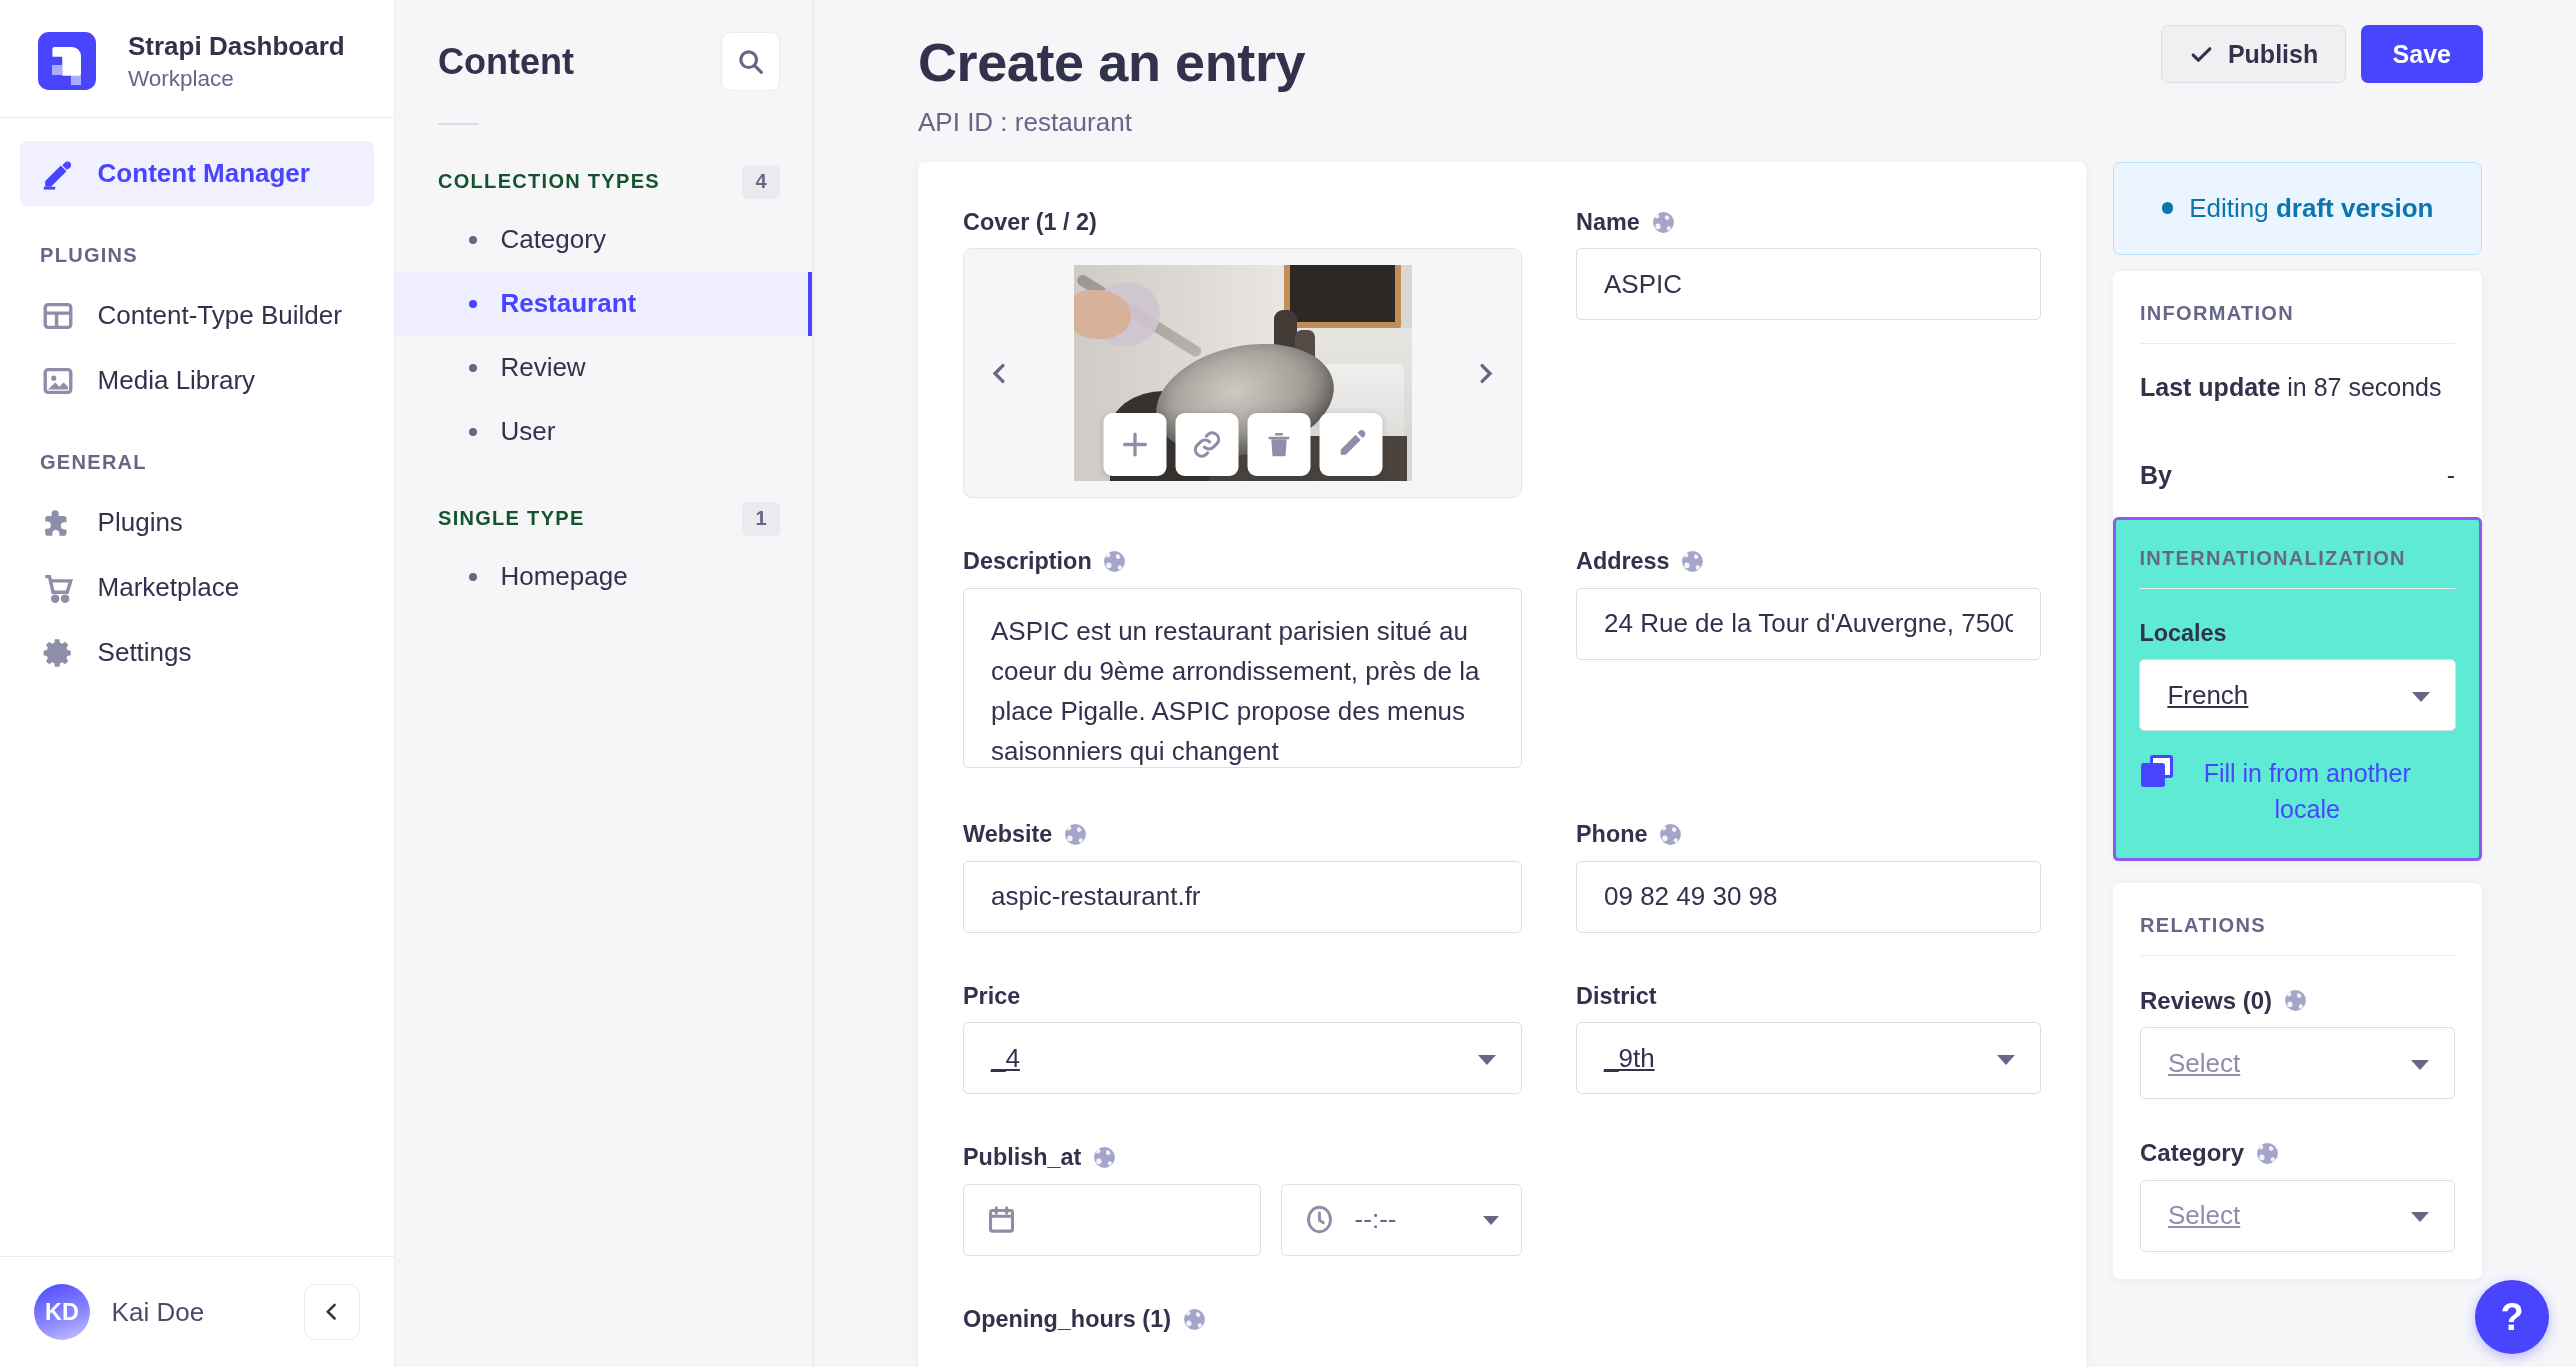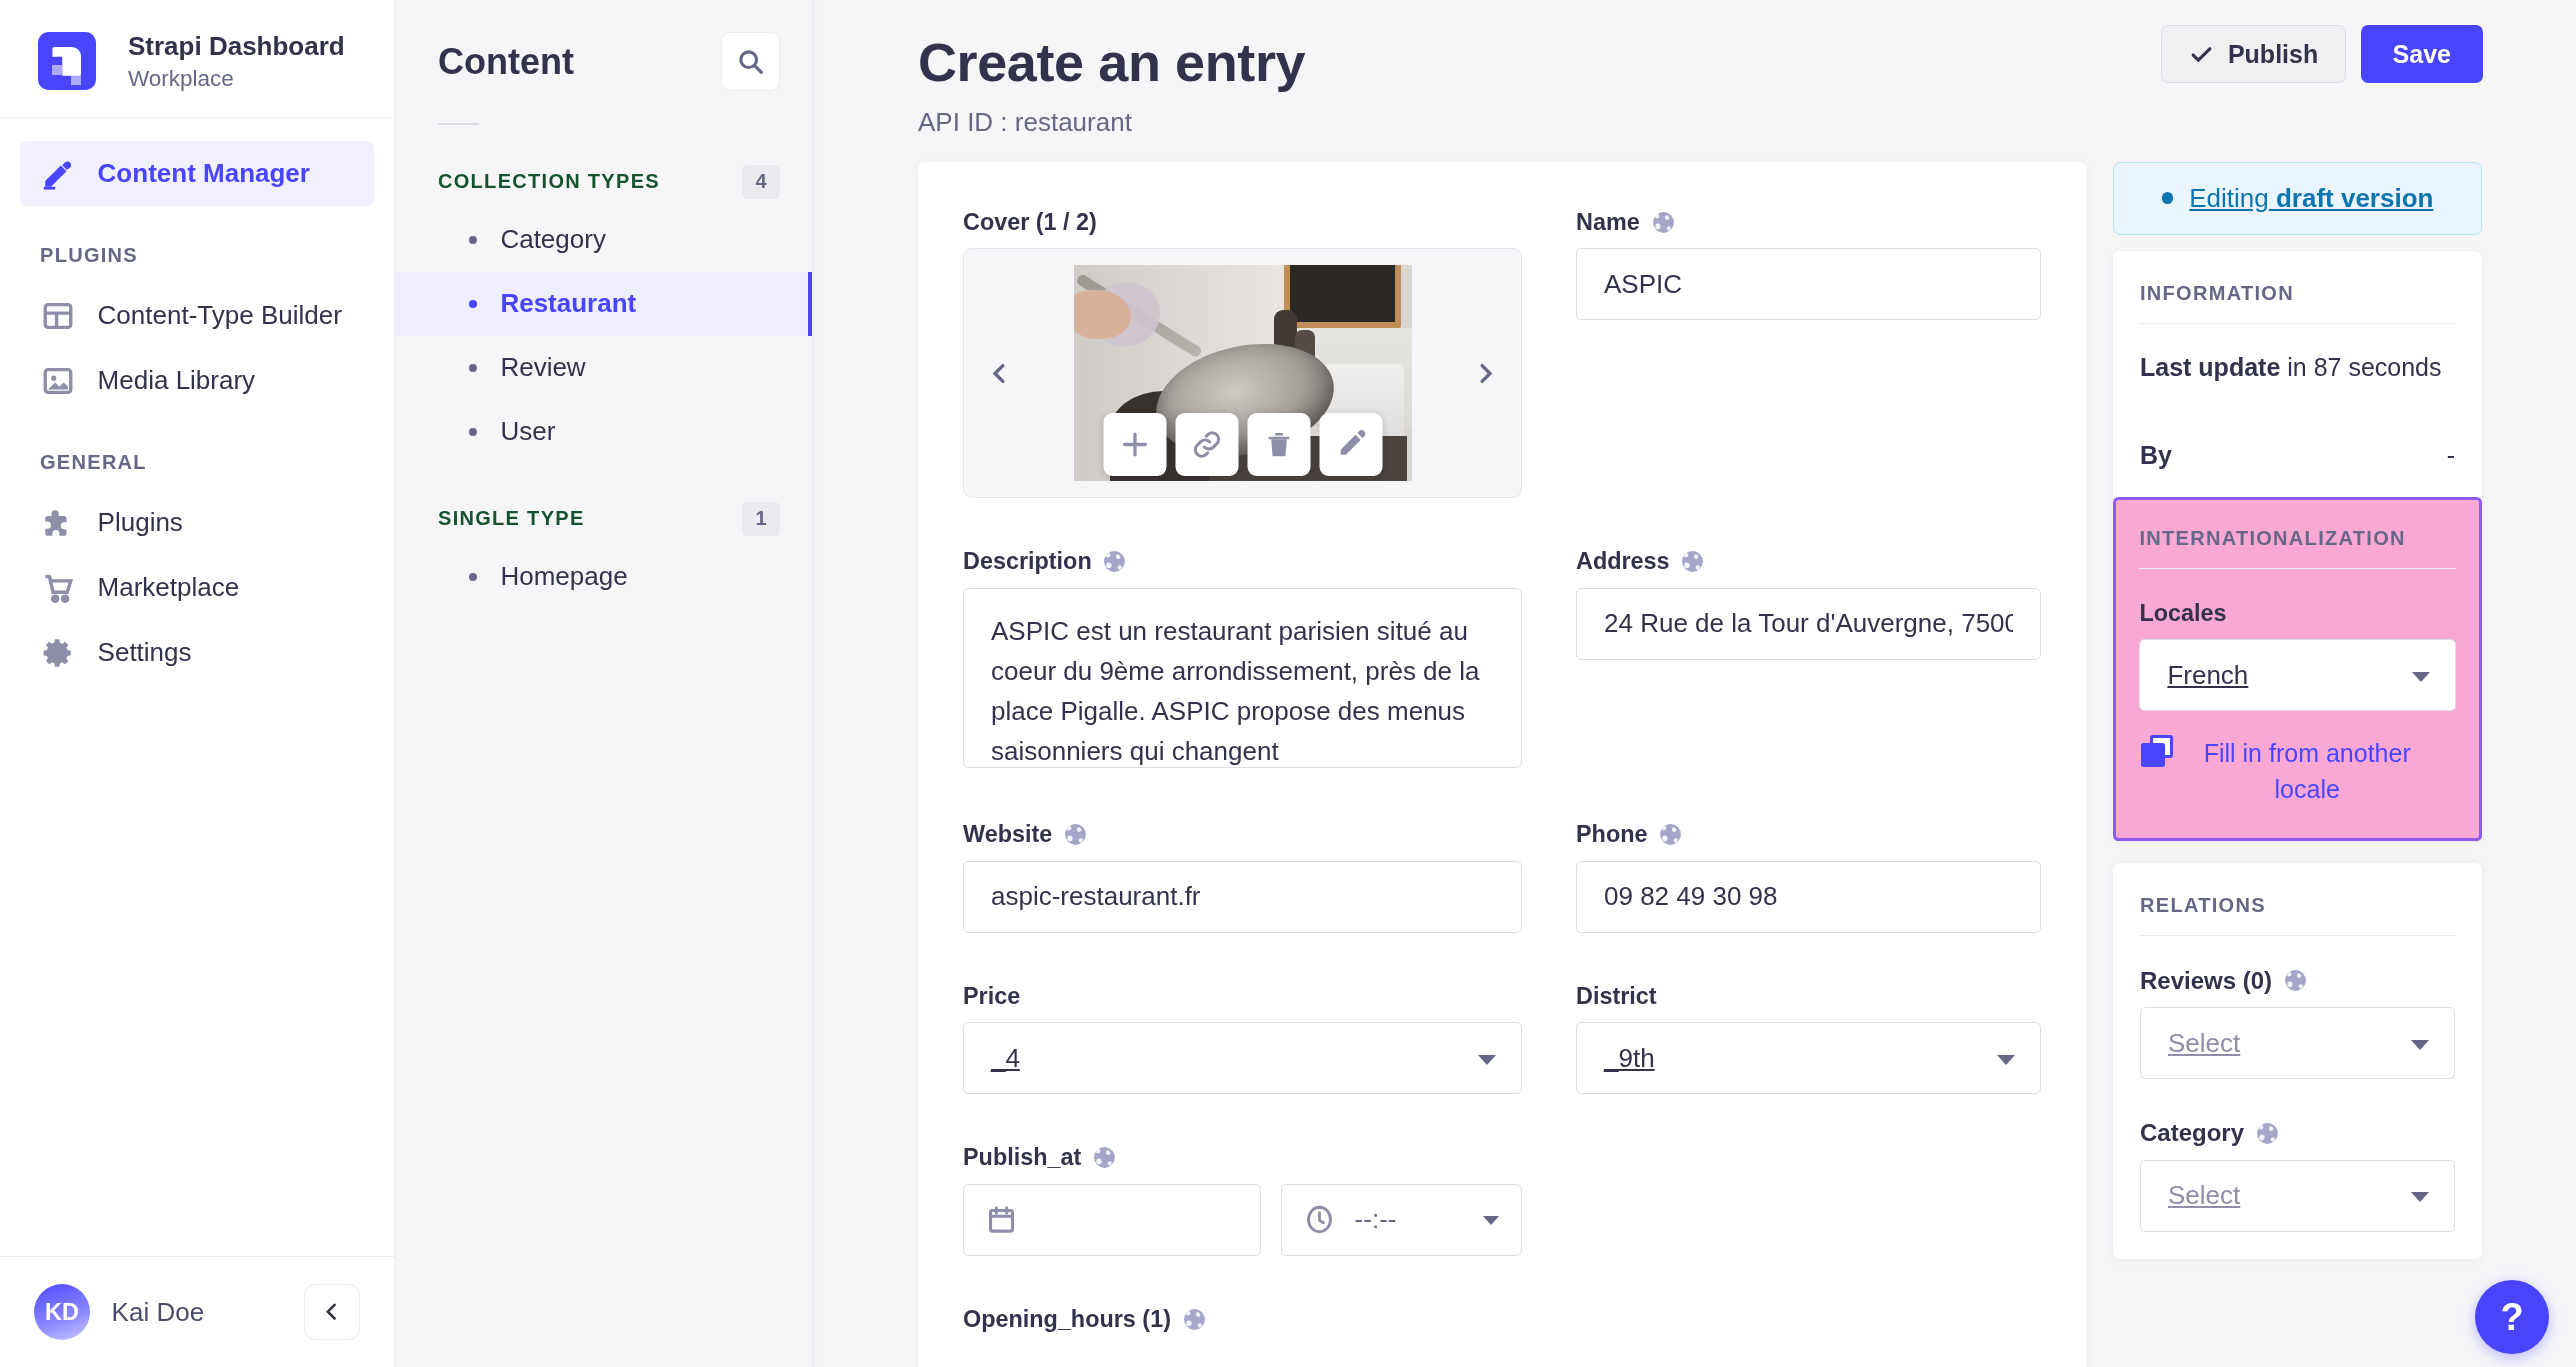--- a/index.html
+++ b/index.html
@@ -152,37 +152,37 @@
     display:flex; align-items:center; justify-content:center; cursor:pointer; color:#8e8ea9;
   }
   
   .pubat { display:flex; gap:20px; }
   .datebox { width:298px; height:72px; border:0.9px solid #dcdce4; border-radius:5.4px; background:#fff; display:flex; align-items:center; padding:0 21.6px; cursor:pointer; }
   .timebox { width:241px; height:72px; border:0.9px solid #dcdce4; border-radius:5.4px; background:#fff; display:flex; align-items:center; gap:20px; padding:0 49px 0 21.6px; position:relative; font-size:26px; color:#666687; cursor:pointer; }
   .timebox .caret { position:absolute; right:21.6px; top:50%; margin-top:-3.6px; width:0; height:0; border-left:8px solid transparent; border-right:8px solid transparent; border-top:9px solid #666687; }
   
   .right-panel { width:369px; min-width:369px; display:flex; flex-direction:column; }
   .draft-banner {
-    height:73px; background:#eaf5ff; border:0.9px solid #b8e1fe; border-radius:7.2px;
+    height:93px; background:#eaf5ff; border:0.9px solid #b8e1fe; border-radius:7.2px;
     display:flex; align-items:center; justify-content:center; gap:16px;
-    font-size:26px; color:#0c75af;text-decoration:underline;
+    font-size:26px; color:#0c75af;
   }
   .draft-banner .dot { width:11.7px; height:11.7px; border-radius:50%; background:#0c75af; }
   .draft-banner b { font-weight:bold; }
   .side-card { background:#fff; border-radius:7.2px; box-shadow:0 1.8px 9px rgba(33,33,52,.05); }
   .card-info { margin-top:16px; }
   .card-section { padding:31px 27px 27px 27px; }
   .card-h { font-size:20px; font-weight:bold; letter-spacing:1.3px; color:#666687; }
   .card-div { height:0.9px; background:#eaeaef; margin-top:18px; }
   .info-row { display:flex; justify-content:space-between; align-items:baseline; margin-top:27px; font-size:25px; color:#32324d; }
   .info-row .k { font-weight:bold;margin-top:32px; }
   .info-row .v { color:#32324d; }
   .info-inline { margin-top:29px; font-size:25px; color:#32324d; }
   .info-inline .k { font-weight:bold; }
-  .i18n-box { border:3.6px solid #8c5cec; border-radius:5.4px; padding:27px 23.4px 31px 23.4px; background:#f9a8d4; }
+  .i18n-box { border:3.6px solid #8c5cec; border-radius:5.4px; padding:27px 23.4px 31px 23.4px; background:#5eead4; }
   .locales-label { font-size:23.4px; font-weight:bold; color:#32324d; margin:31px 0 12.6px 0; }
   .fill-link { display:flex; align-items:flex-start; margin-top:23.4px; }
   .fill-link .txt { flex:1; text-align:center; font-size:25px; color:#4945ff; line-height:1.45; cursor:pointer; padding-right:14.4px; }
   .copy-ic { position:relative; width:32px; height:32px; flex-shrink:0; margin-left:1.8px; }
   .copy-ic .b { position:absolute; left:0; bottom:0; width:23.4px; height:23.4px; background:#4945ff; border-radius:2.7px; }
   .copy-ic .f { position:absolute; right:0; top:0; width:23.4px; height:23.4px; border:3.6px solid #4945ff; border-radius:2.7px; background:#fff; }
   .card-rel { margin-top:21.6px; }
   .rel-label { display:flex; align-items:center; gap:10.8px; font-size:24px; font-weight:bold; color:#32324d; margin:31px 0 12.6px 0; }
   .rel-label.second { margin-top:40px; }
   

